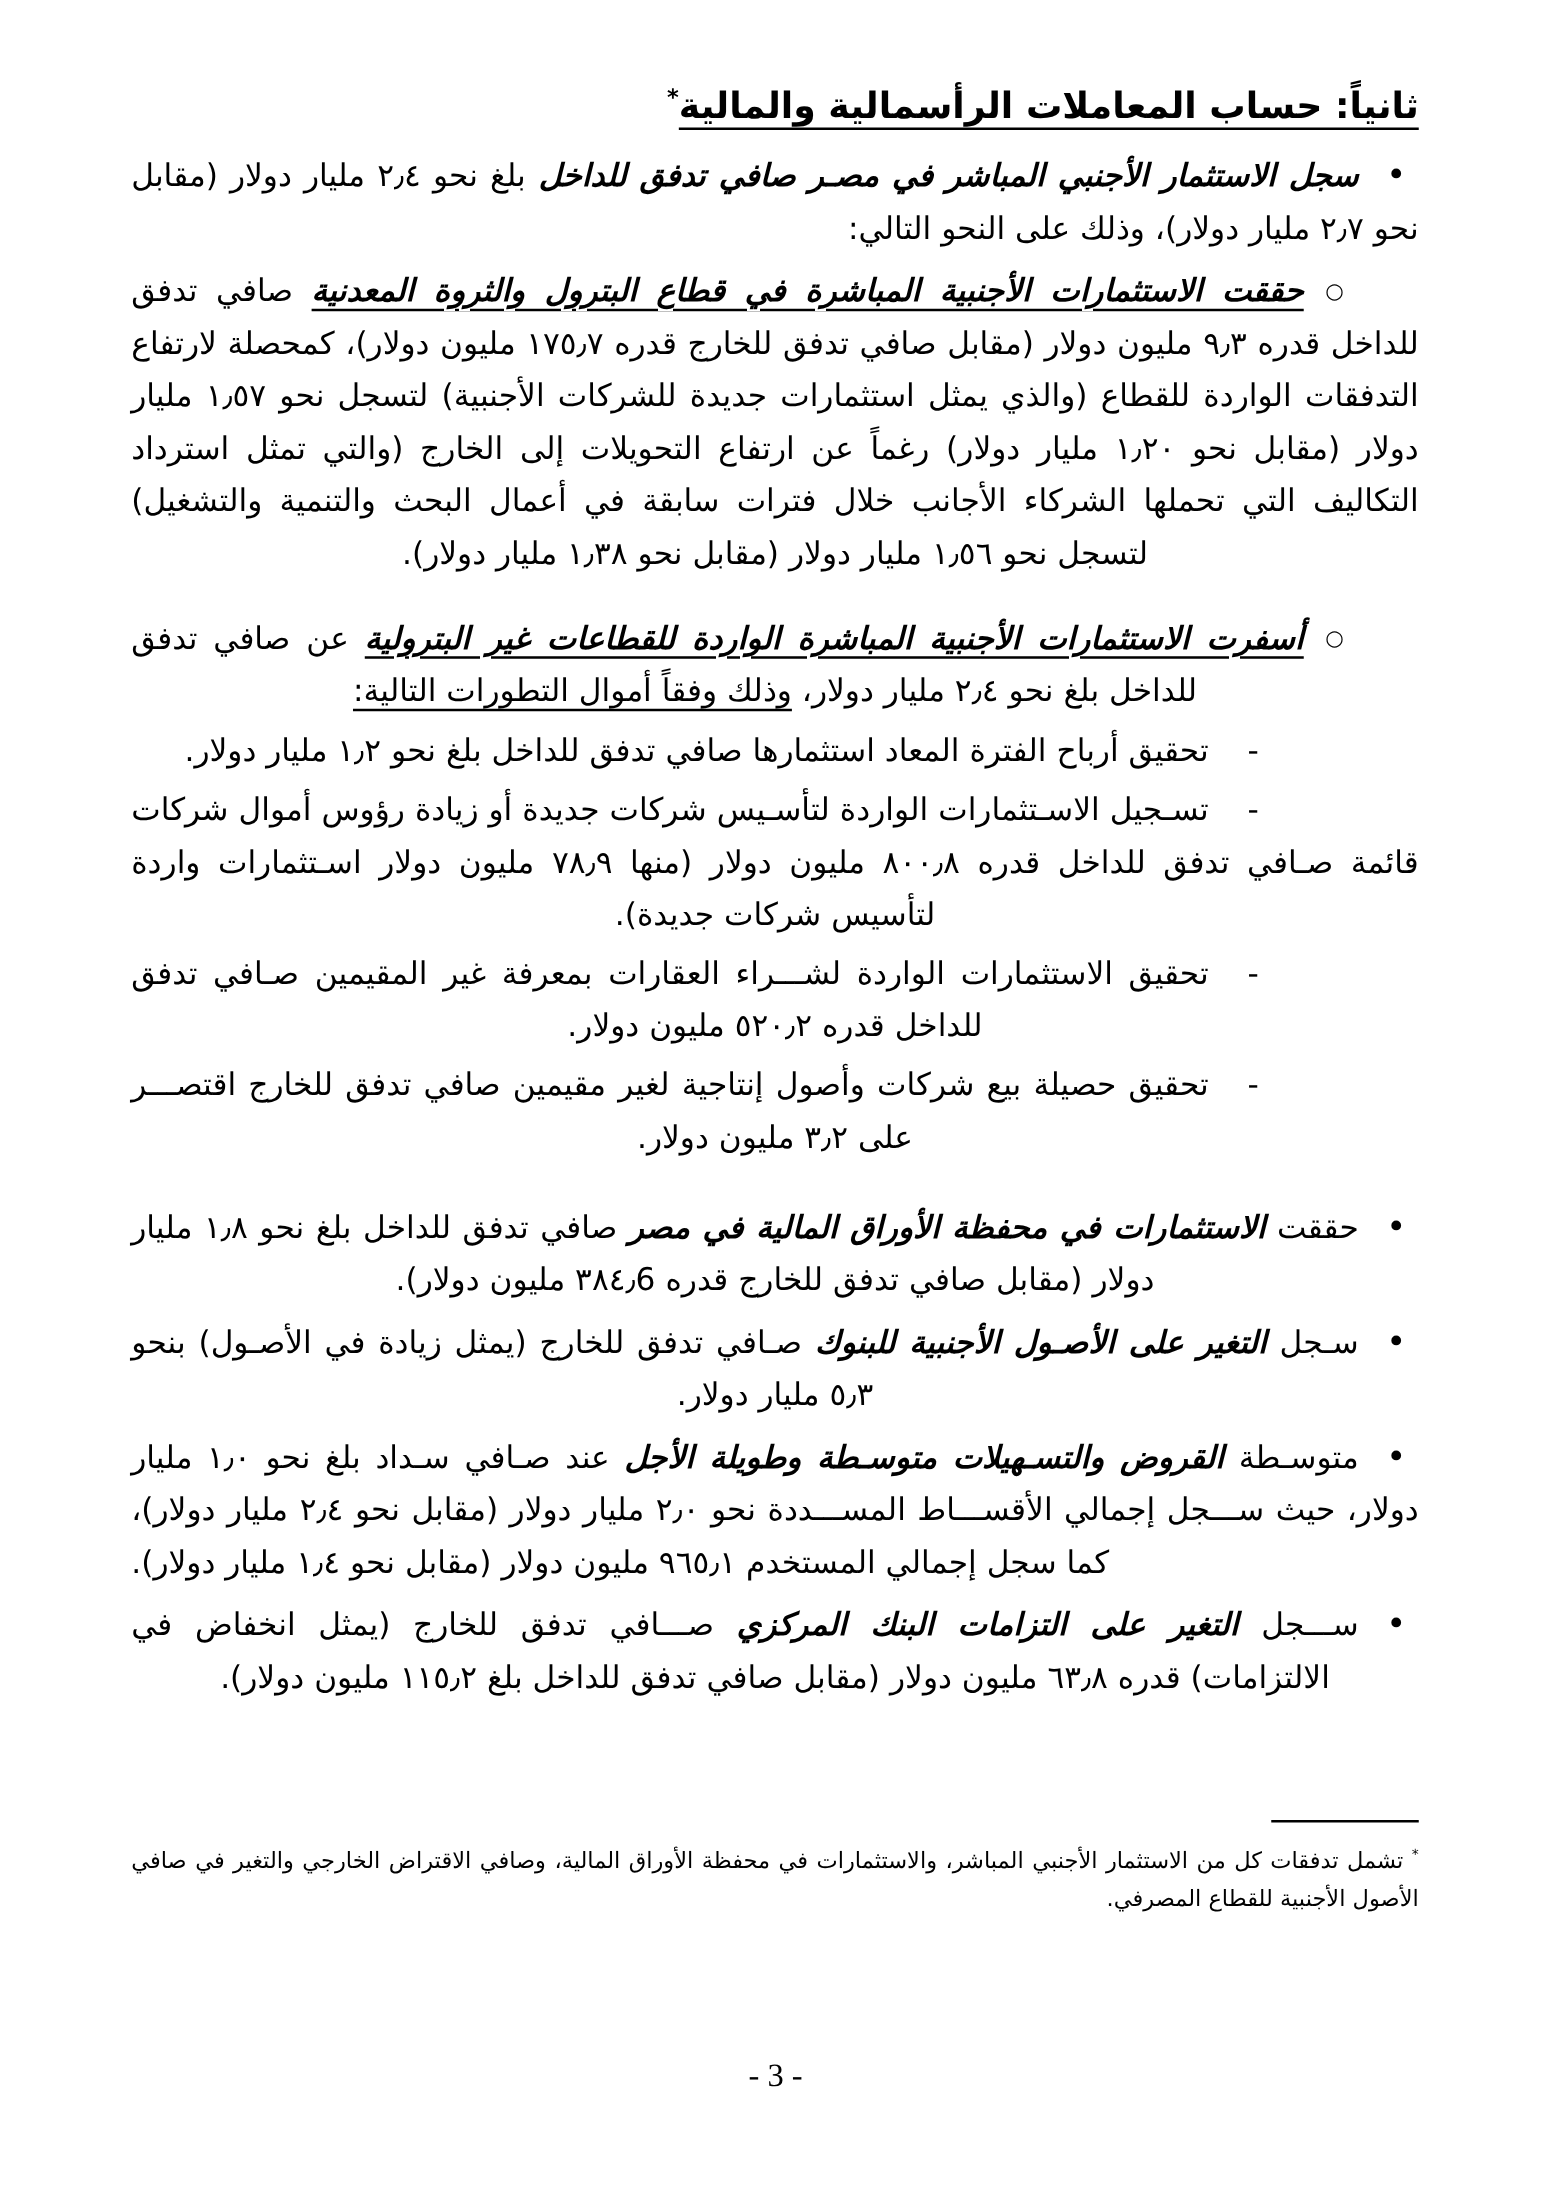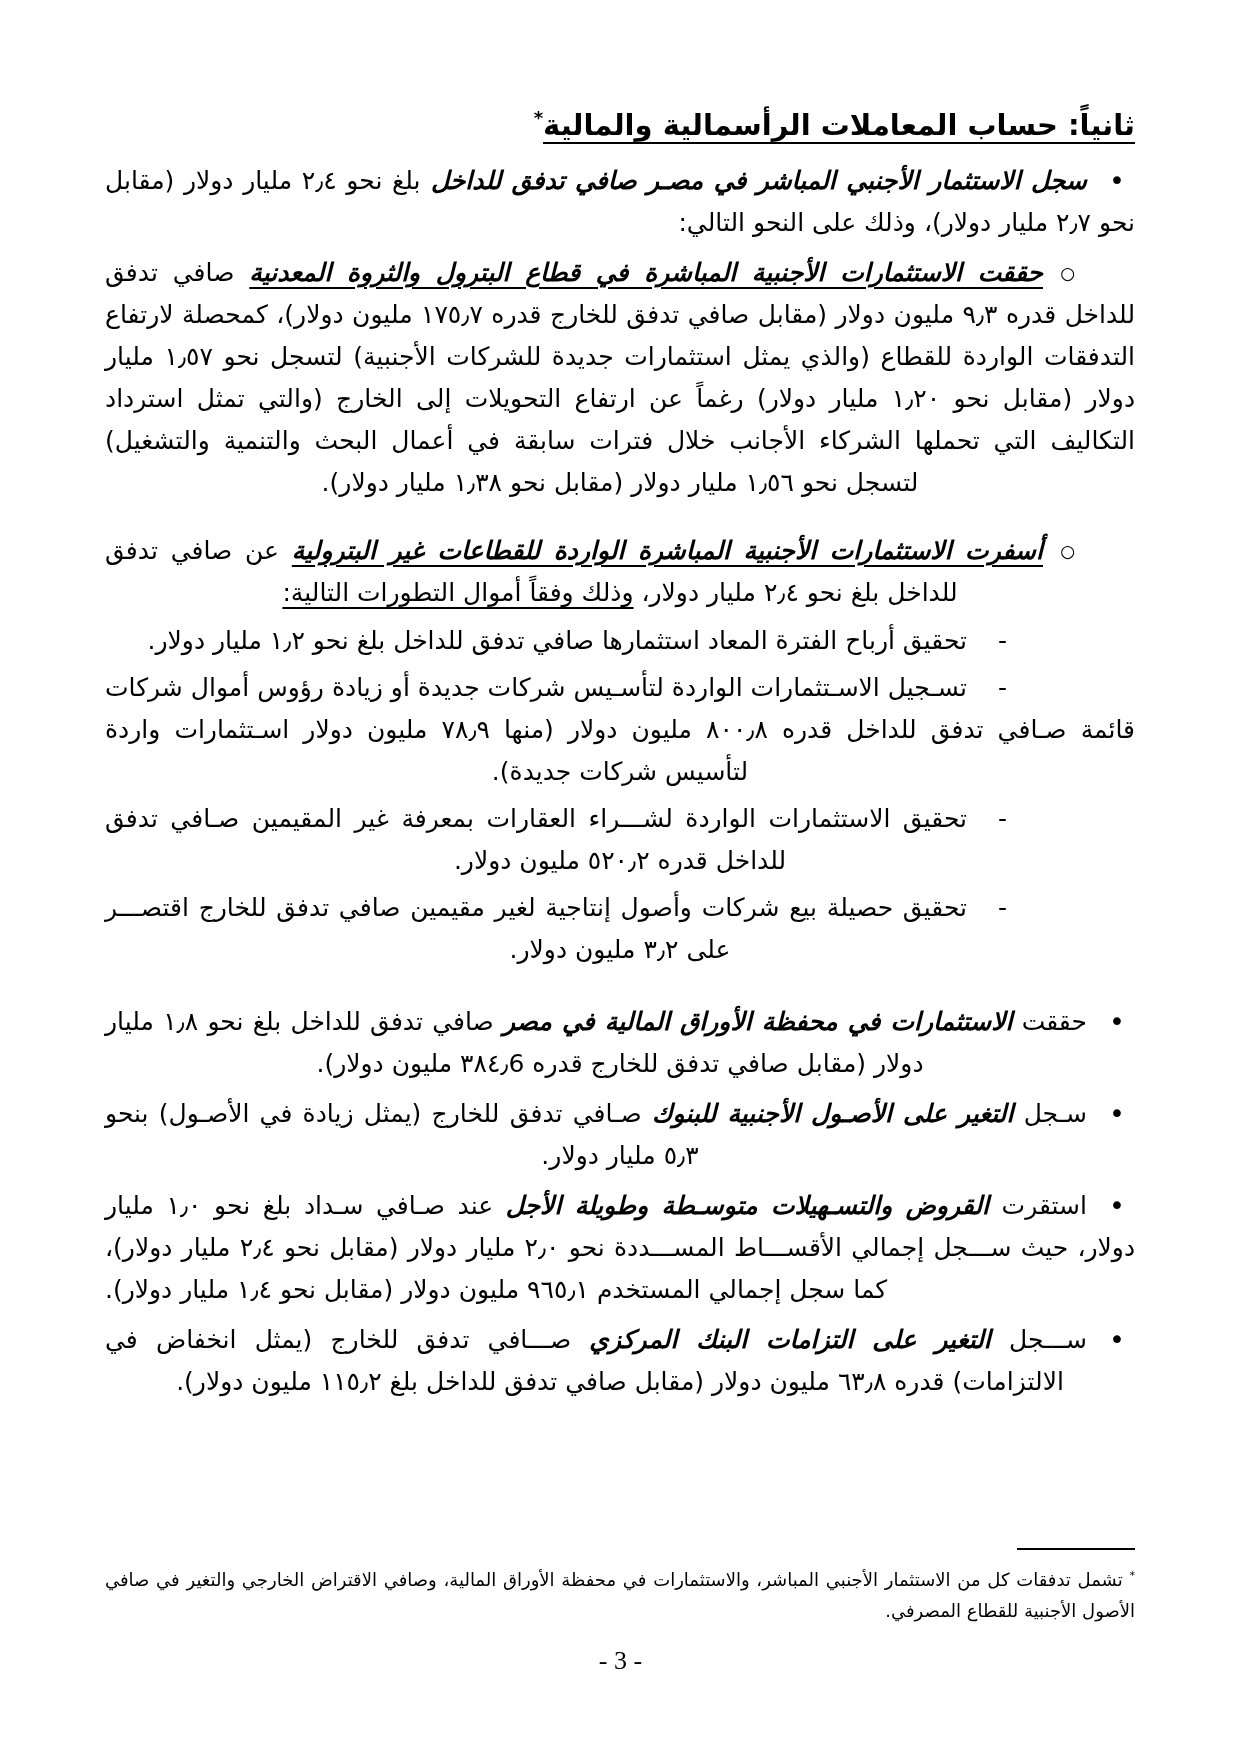--- a/index.html
+++ b/index.html
@@ -8,21 +8,21 @@
     width: 1241px;
     height: 1755px;
     font-family: "DejaVu Sans", sans-serif;
     color: #000000;
     overflow: hidden;
   }
   .page {
     position: relative;
     width: 1241px;
     height: 1755px;
-    padding: 95px 106px 0 105px;
+    padding: 56px 106px 0 105px;
     direction: rtl;
     background: #ffffff;
   }
   
   .title {
     text-align: right;
     font-size: 29px;
     font-weight: bold;
     line-height: 46px;
     margin-bottom: 12px;
@@ -68,21 +68,21 @@
   .m2 { right: 60px;  font-size: 17px; }
   .m3 { right: 128px; font-size: 25px; }
   .gap-top    { margin-top: 26px; }
   .gap-top-lg { margin-top: 30px; }
   .intro { margin-bottom: 8px; }
   
   .footnote-block {
     position: absolute;
     right: 106px;
     left: 105px;
-    top: 1548px;
+    top: 1456px;
   }
   .footnote-rule {
     width: 118px;
     border-top: 2px solid #000;
     margin-bottom: 10px;
   }
   .footnote {
     font-size: 18px;
     line-height: 31px;
     text-align: justify;
@@ -151,21 +151,21 @@
     <span>حققت </span><span class="bold">الاستثمارات في محفظة الأوراق المالية في مصر</span><span> صافي تدفق للداخل بلغ نحو ١٫٨ مليار دولار (مقابل صافي تدفق للخارج قدره ٣٨٤٫6 مليون دولار).</span>
   </div>
 
   <div class="li lvl1 last-center">
     <span class="marker m1">•</span>
     <span>سـجل </span><span class="bold">التغير على الأصـول الأجنبية للبنوك</span><span> صـافي تدفق للخارج (يمثل زيادة في الأصـول) بنحو ٥٫٣ مليار دولار.</span>
   </div>
 
   <div class="li lvl1 last-left">
     <span class="marker m1">•</span>
-    <span>استقرت </span><span class="bold">القروض والتسـهيلات متوسـطة وطويلة الأجل</span><span> عند صـافي سـداد بلغ نحو ١٫٠ مليار دولار، حيث ســـجل إجمالي الأقســـاط المســـددة نحو ٢٫٠ مليار دولار (مقابل نحو ٢٫٤ مليار دولار)، كما سجل إجمالي المستخدم ٩٦٥٫١ مليون دولار (مقابل نحو ١٫٤ مليار دولار).</span>
+    <span>متوسـطة </span><span class="bold">القروض والتسـهيلات متوسـطة وطويلة الأجل</span><span> عند صـافي سـداد بلغ نحو ١٫٠ مليار دولار، حيث ســـجل إجمالي الأقســـاط المســـددة نحو ٢٫٠ مليار دولار (مقابل نحو ٢٫٤ مليار دولار)، كما سجل إجمالي المستخدم ٩٦٥٫١ مليون دولار (مقابل نحو ١٫٤ مليار دولار).</span>
   </div>
 
   <div class="li lvl1 last-center">
     <span class="marker m1">•</span>
     <span>ســـجل </span><span class="bold">التغير على التزامات البنك المركزي</span><span> صـــافي تدفق للخارج (يمثل انخفاض في الالتزامات) قدره ٦٣٫٨ مليون دولار (مقابل صافي تدفق للداخل بلغ ١١٥٫٢ مليون دولار).</span>
   </div>
 
   <div class="footnote-block">
     <div class="footnote-rule"></div>
     <div class="footnote">

